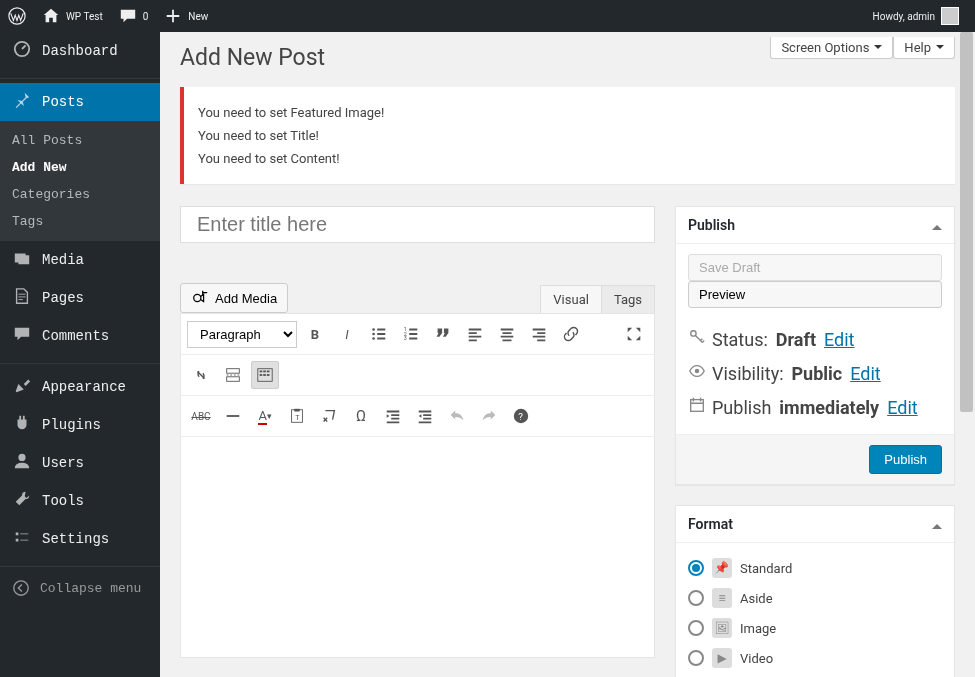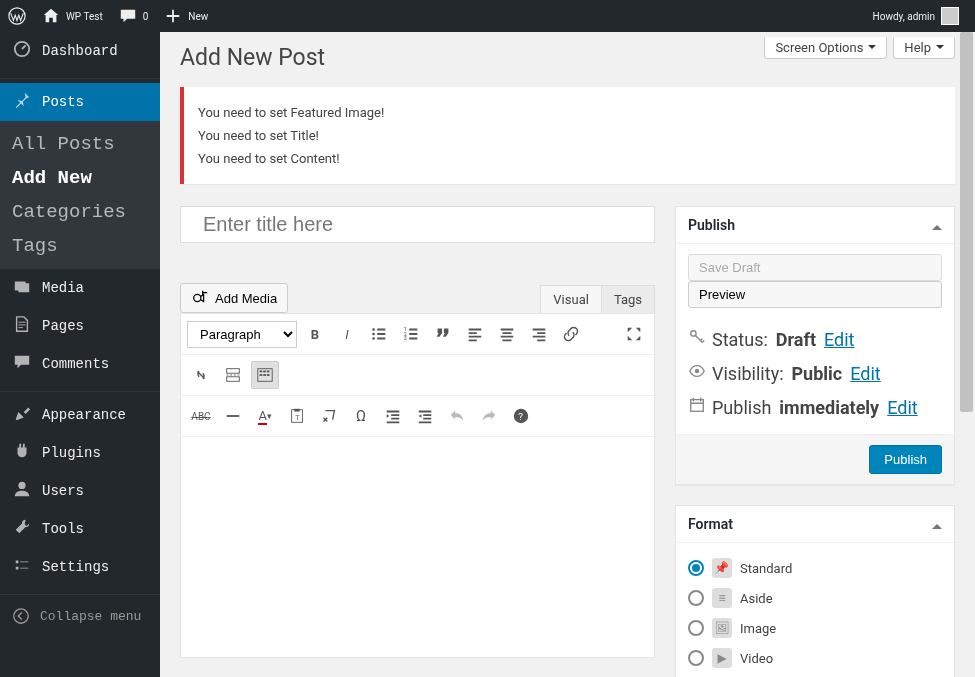--- a/index.html
+++ b/index.html
@@ -11,41 +11,41 @@
 .adminbar-item { padding: 0 8px; height: 32px; display: flex; align-items: center; gap: 6px; cursor: pointer; color: #eee; }
 .avatar-sq { width: 18px; height: 18px; background: #ccc; border: 1px solid #fff; }
 
 
 .sidebar { position: absolute; top: 32px; left: 0; bottom: 0; width: 160px; background: #23282d; color: #eee; font-size: 14px; font-family: Liberation Mono, monospace; }
 .menu-item { display: flex; align-items: center; gap: 10px; padding: 8px 12px; cursor: pointer; color: #eee; }
 .menu-item .mi-icon { width: 20px; text-align: center; opacity: .7; }
 .menu-item.current { background: #0073aa; color: #fff; font-weight: 400; position: relative; }
 .menu-item.current::after { content: ''; position: absolute; right: -8px; top: 50%; transform: translateY(-50%); border: 8px solid transparent; border-right-color: #f1f1f1; }
 .submenu { background: #32373c; padding: 6px 0; }
-.submenu-item { padding: 6px 12px; cursor: pointer; color: #b4b9be; font-size: 19px; }
+.submenu-item { padding: 6px 12px; cursor: pointer; color: #b4b9be; font-size: 13px; }
 .submenu-item.active { color: #fff; font-weight: 600; }
 .menu-sep { height: 5px; background: #23282d; border-bottom: 1px solid #32373c; margin: 4px 0; }
 .collapse { display: flex; align-items: center; gap: 10px; padding: 8px 12px; cursor: pointer; color: #999; font-size: 13px; }
 
 
 .content { position: absolute; top: 32px; left: 160px; right: 0; bottom: 0; padding: 0 20px 20px; overflow-y: auto; }
-.top-buttons { position: absolute; top: 5px; right: 20px; display: flex; gap: 6px; }
+.top-buttons { position: absolute; top: 5px; right: 20px; display: flex; }
 .screen-btn { background: #fff; border: 1px solid #ccc; padding: 3px 10px; font-size: 13px; cursor: pointer; border-top: none; border-radius: 0 0 3px 3px; }
 .arrow-down { display: inline-block; width: 0; height: 0; border: 4px solid transparent; border-top-color: #333; margin-left: 5px; vertical-align: middle; }
 
 h1.page-title { font-size: 23px; font-weight: 400; padding: 12px 0 4px 0; margin-bottom: 12px; }
 
 .notice { background: #fff; border-left: 4px solid #dc3232; box-shadow: 0 1px 1px rgba(0,0,0,.04); padding: 10px 14px; margin-bottom: 22px; }
 .notice p { margin: 8px 0; font-size: 13px; }
 
 .two-col { display: flex; gap: 20px; }
 .col-main { flex: 1; min-width: 0; }
 .col-side { width: 280px; }
 
-.title-input { width: 100%; padding: 6px 22px; font-size: 20px; border: 1px solid #ddd; background: #fff; color: #ef4444; }
+.title-input { width: 100%; padding: 6px 16px; font-size: 20px; border: 1px solid #ddd; background: #fff; color: #ef4444; }
 .title-input::placeholder { color: #777; }
 
 .media-row { margin-top: 18px; display: flex; justify-content: space-between; align-items: flex-end; }
 .btn { background: #f7f7f7; border: 1px solid #ccc; padding: 5px 10px; font-size: 13px; cursor: pointer; border-radius: 3px; display: inline-flex; align-items: center; gap: 6px; }
 .btn.disabled { color: #aaa; border-color: #ddd; cursor: default; }
 .btn-primary { background: #0085ba; border-color: #0073aa; color: #fff; font-weight: 500; padding: 6px 14px; }
 
 .tabs { display: flex; margin-top: 24px; }
 .tab { padding: 6px 12px; border: 1px solid #ddd; border-bottom: none; background: #f7f7f7; cursor: pointer; font-size: 13px; }
 .tab.active { background: #ebebeb; }

